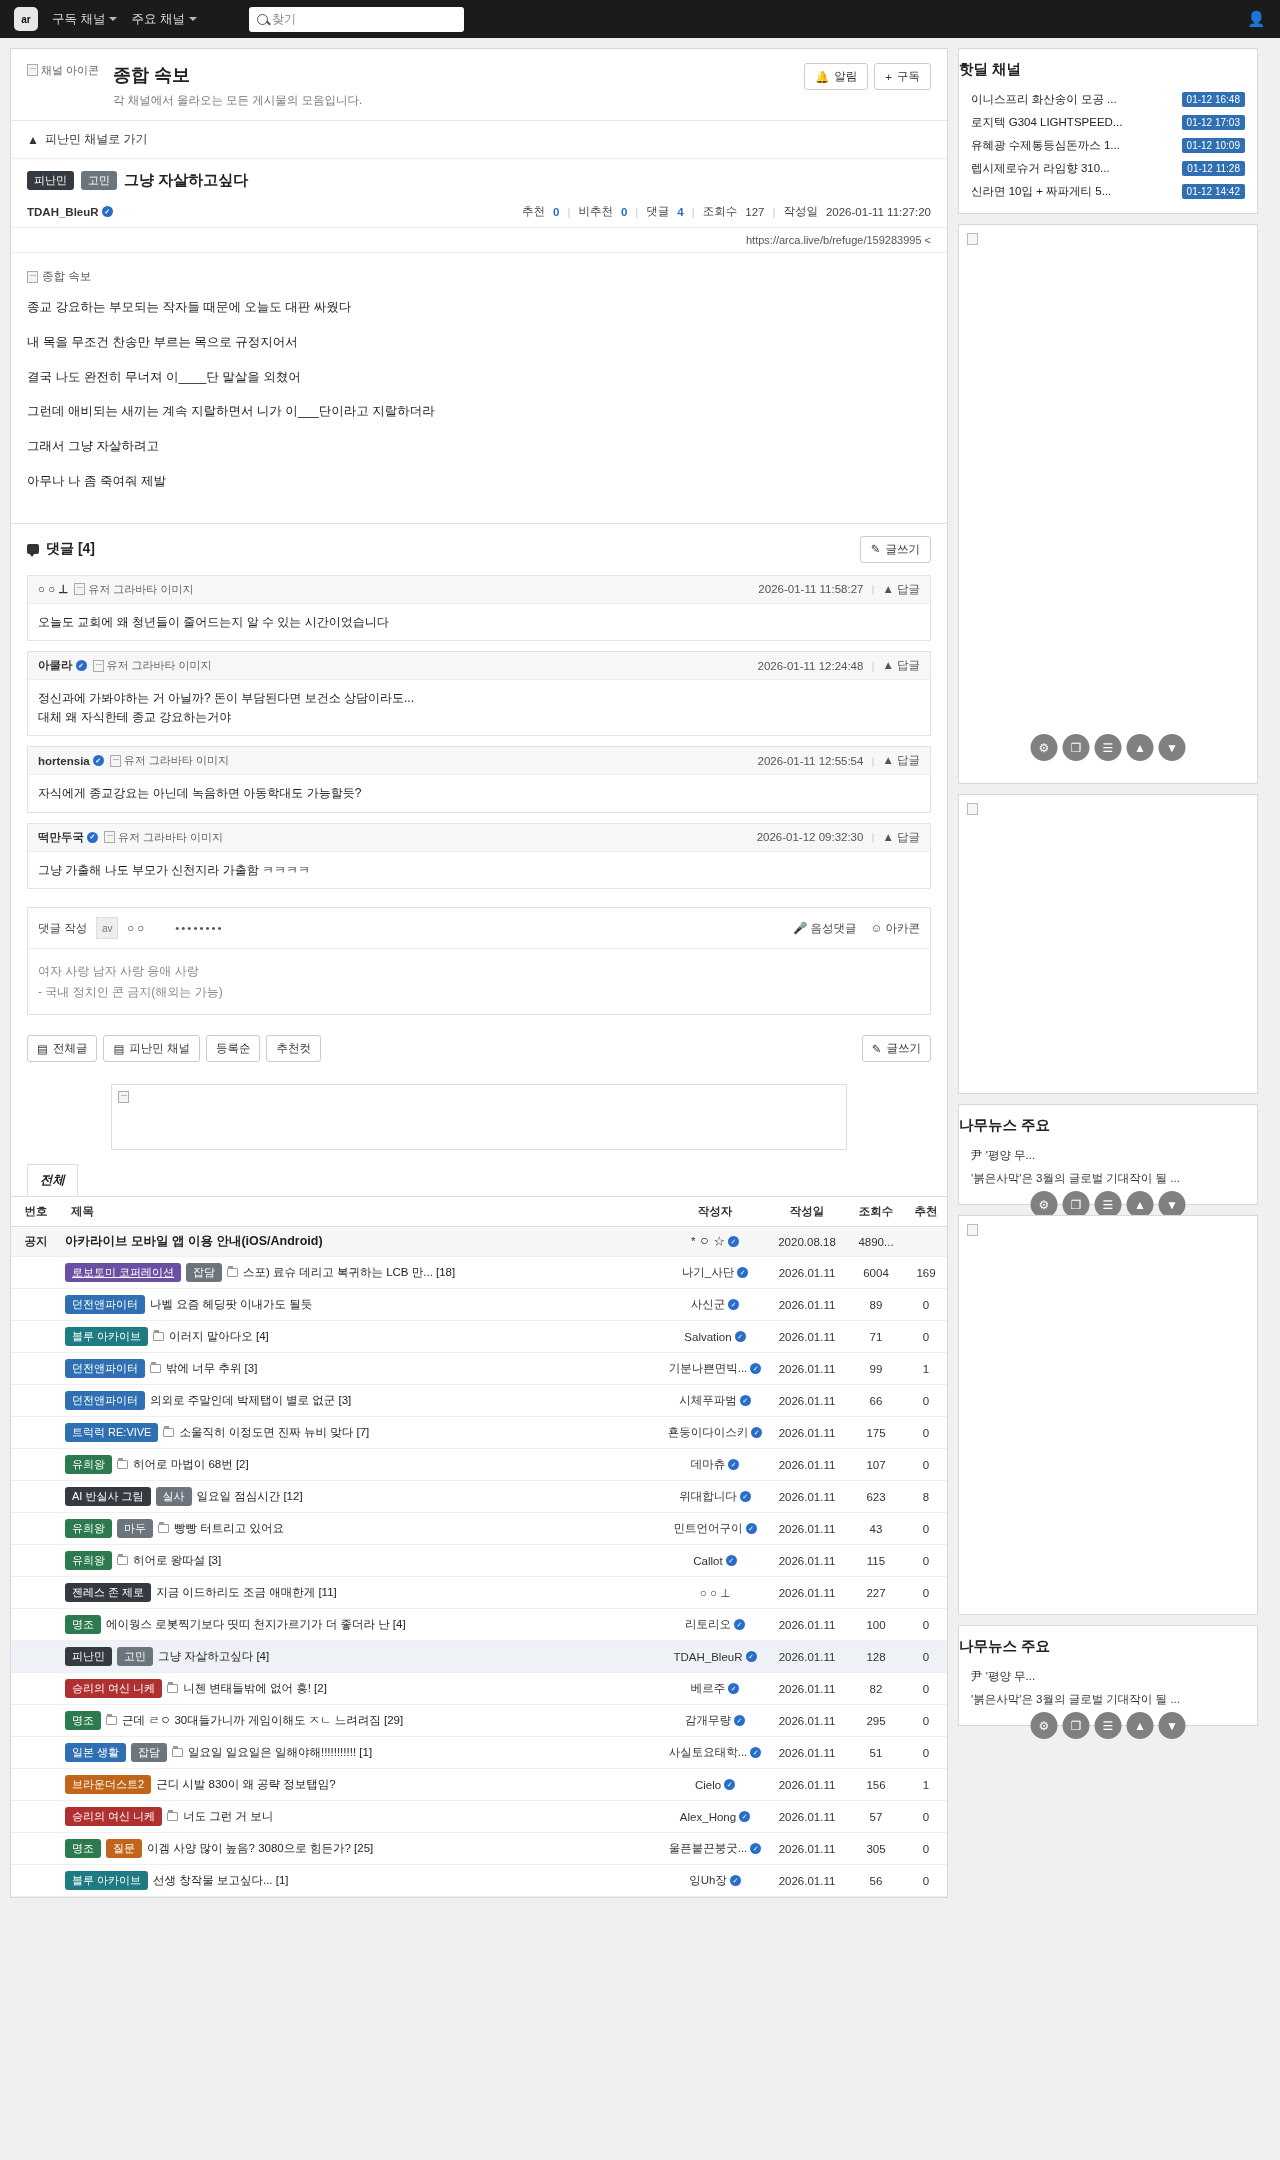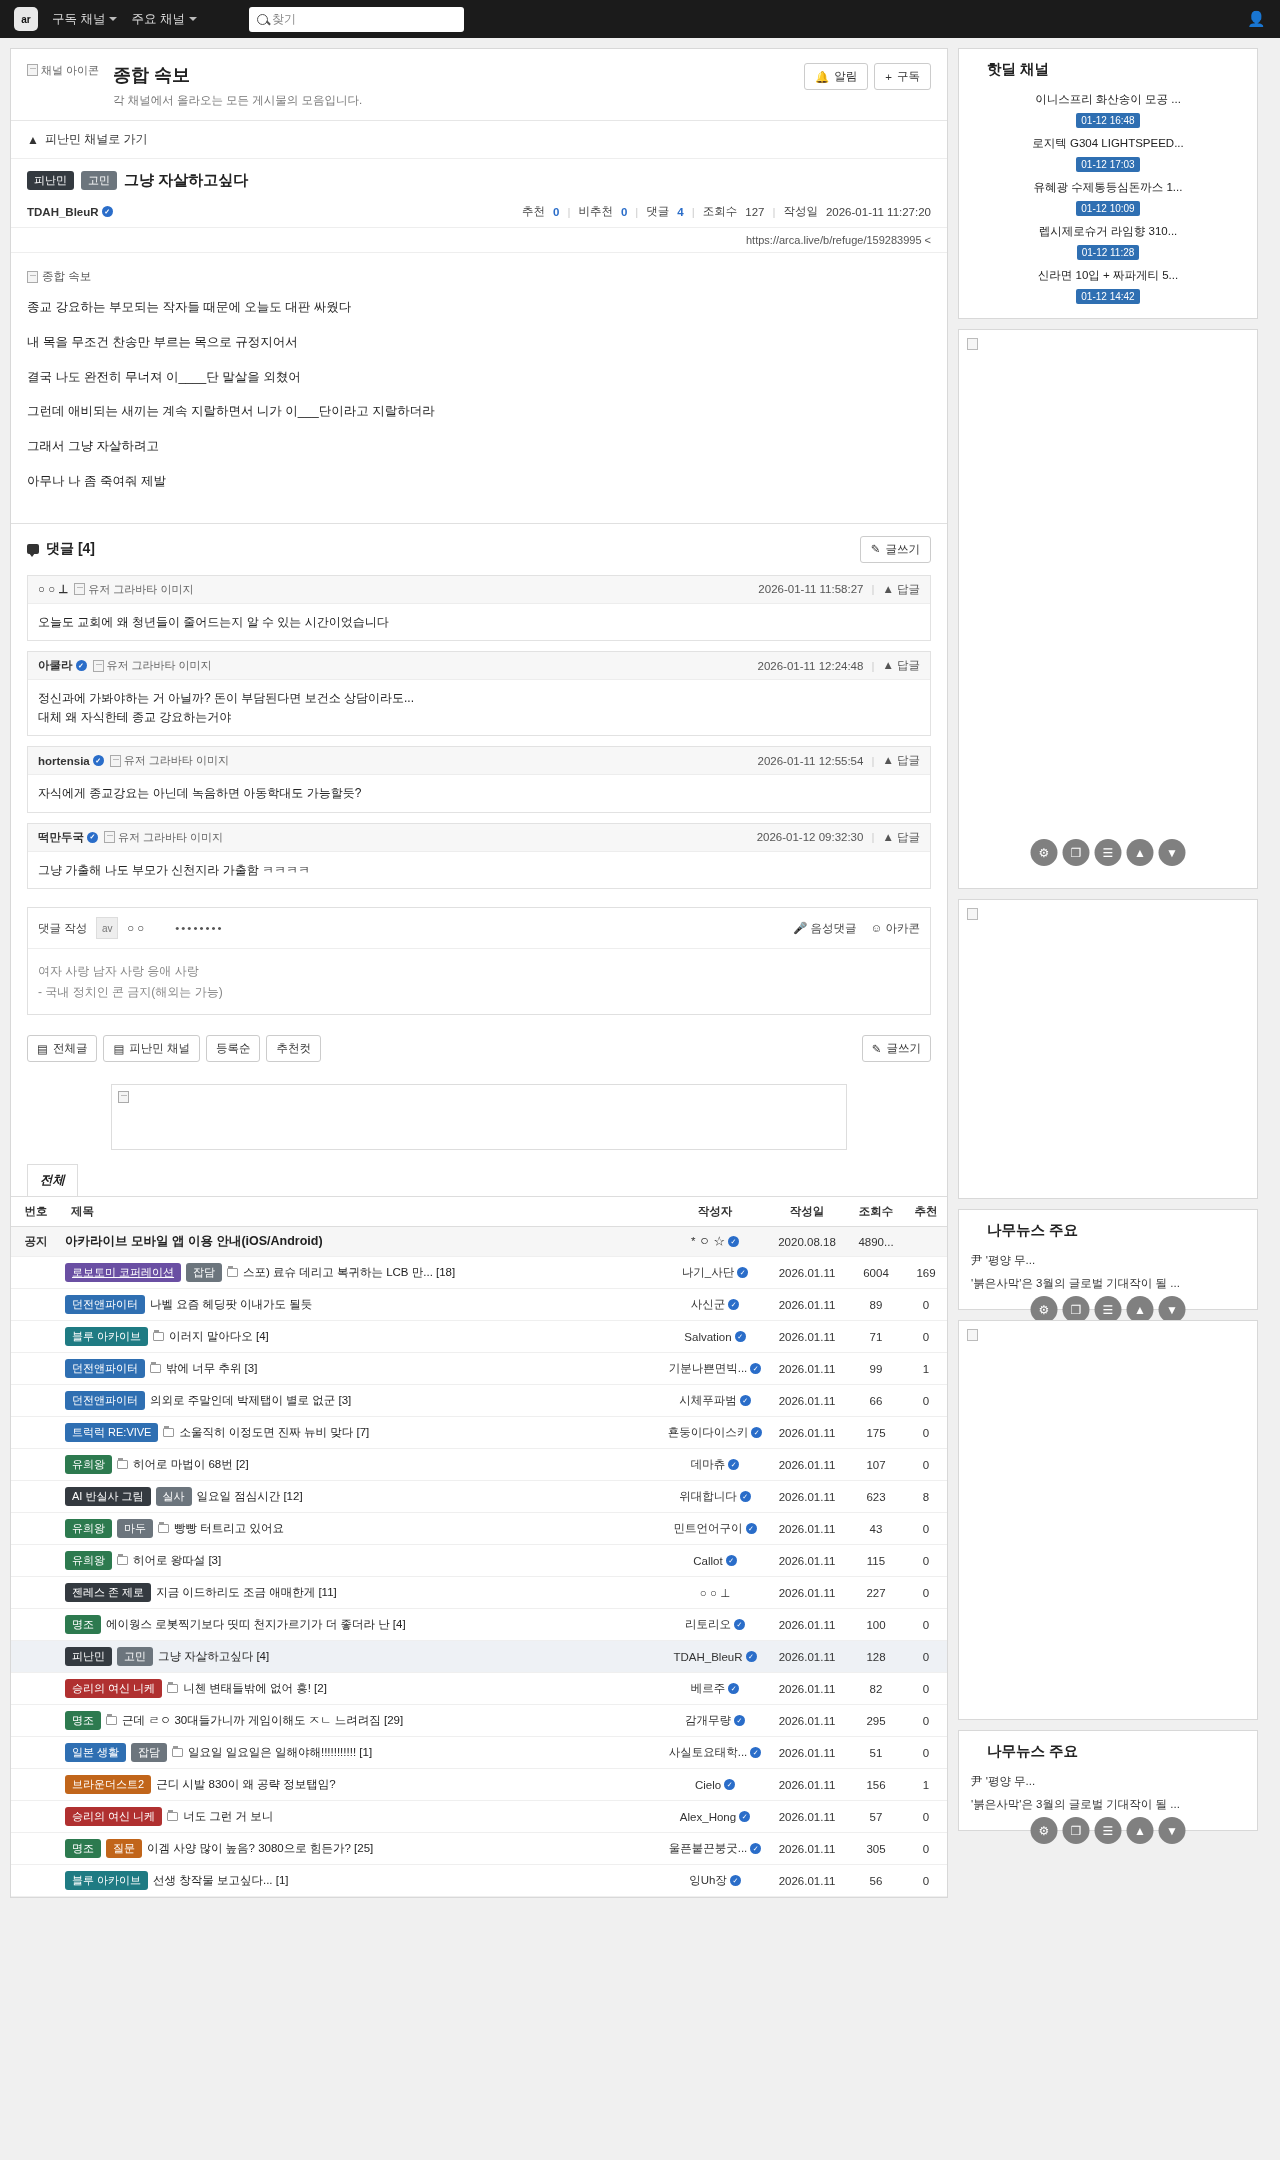--- a/index.html
+++ b/index.html
@@ -122,23 +122,23 @@
   .row-hl { background:#eef1f5; }
   .titlecell { display:flex; align-items:center; gap:5px; flex-wrap:nowrap; overflow:hidden; }
   .t-text { color:#222; white-space:nowrap; overflow:hidden; text-overflow:ellipsis; }
   .notice-title { font-weight:bold; font-size:12.5px; }
   .folder { width:11px; height:9px; border:1px solid #999; border-radius:1px; position:relative; flex:0 0 auto; }
   .folder::before { content:""; position:absolute; top:-3px; left:0; width:5px; height:2px; background:#999; }
   .au { display:inline-flex; align-items:center; gap:3px; justify-content:center; }
 
   
   .card { background:#fff; border:1px solid #d8d8d8; }
-  .card-ttl { font-size:14.5px; font-weight:bold; padding:11px 28px 9px; }
+  .card-ttl { font-size:14.5px; font-weight:bold; padding:11px 0 9px; }
   .hot-list { padding:0 12px 10px; }
-  .hot-item { display:flex; align-items:center; gap:6px; font-size:11.5px; padding:4px 0; color:#222;flex-direction:column; }
+  .hot-item { display:flex; align-items:center; gap:6px; font-size:11.5px; padding:4px 0; color:#222; }
   .hot-txt { flex:1; white-space:nowrap; overflow:hidden; text-overflow:ellipsis; }
   .time-badge { background:#2f6fb2; color:#fff; font-size:10px; padding:2px 5px; border-radius:2px; white-space:nowrap; }
   .side-ad { background:#fff; border:1px solid #d8d8d8; height:300px; position:relative; }
   .side-ad.tall { height:560px; }
   .ad-ph { position:absolute; left:8px; top:8px; width:11px; height:12px; border:1px solid #bbb; background:#f6f6f6; }
   .float-ctrl { position:absolute; left:50%; transform:translateX(-50%); bottom:22px; display:flex; gap:5px; }
   .fbtn { width:27px; height:27px; border-radius:50%; background:#808080; color:#fff; display:flex; align-items:center; justify-content:center; font-size:12px; }
   .news-item { font-size:11.5px; padding:4px 12px; color:#333; white-space:nowrap; overflow:hidden; text-overflow:ellipsis; }
   .news-card { position:relative; padding-bottom:14px; }
 </style>

